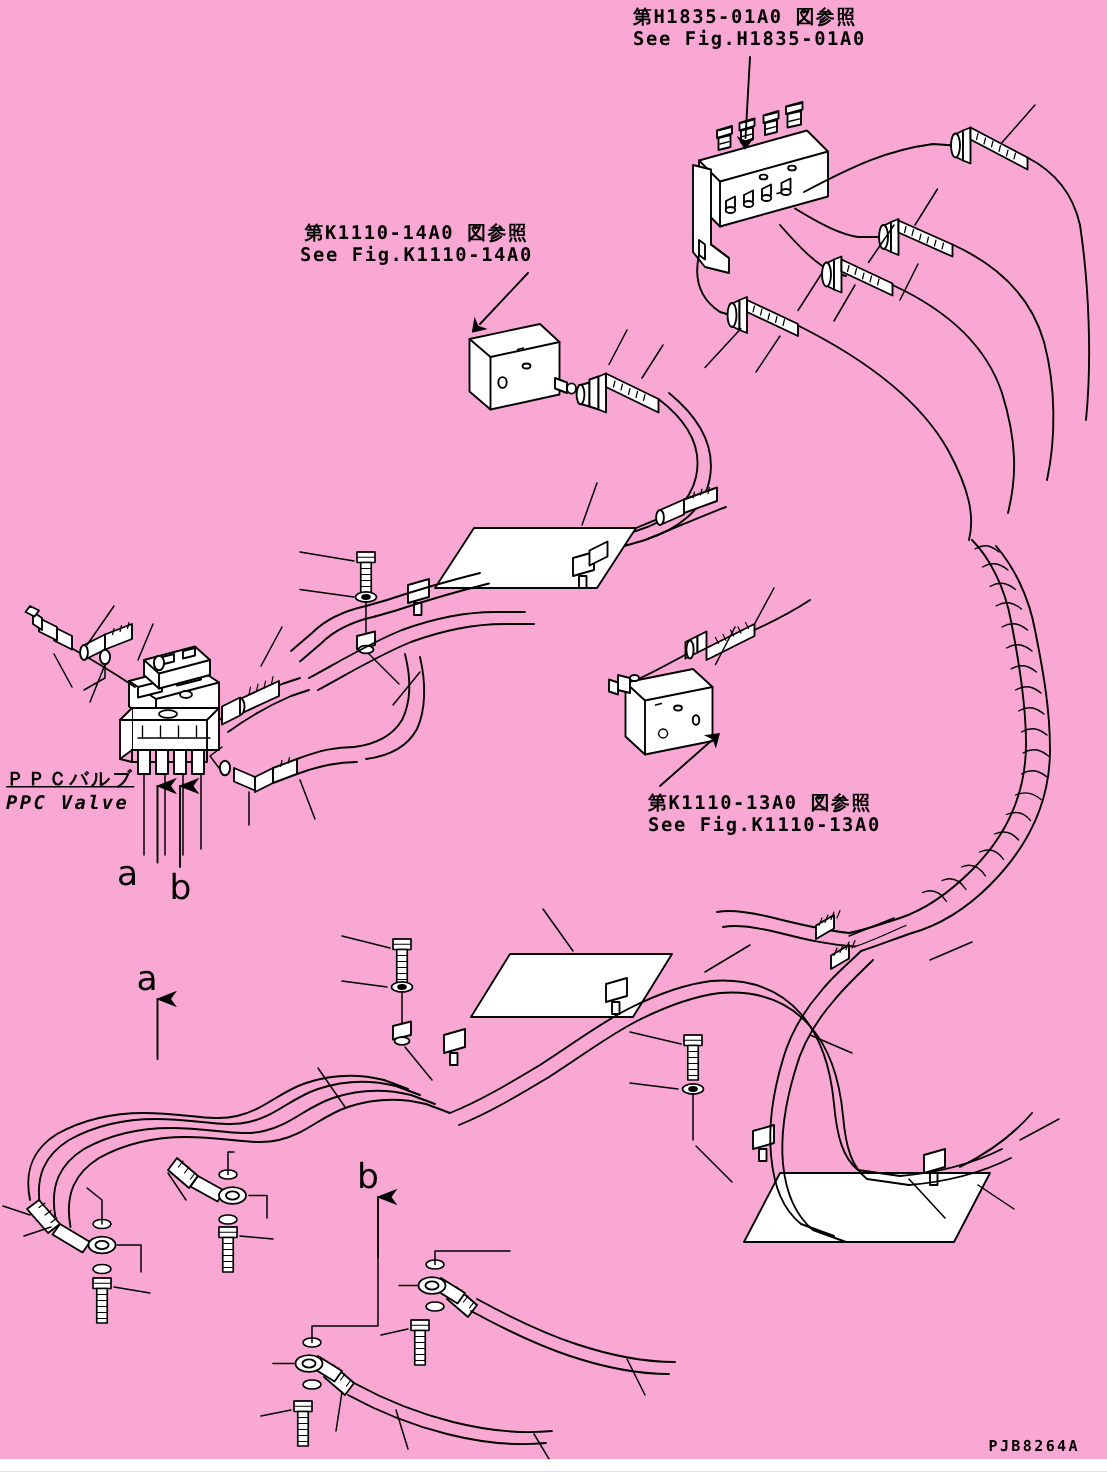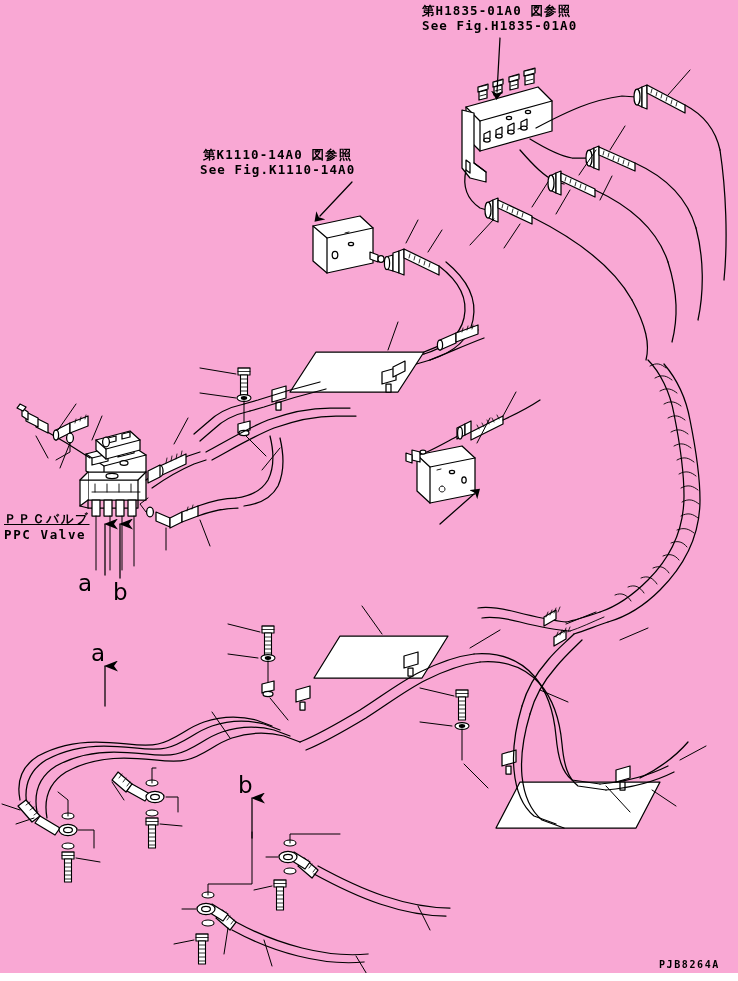--- a/index.html
+++ b/index.html
@@ -30,21 +30,21 @@
   .ref-label .en{display:block;letter-spacing:1.1px;}
   .valve-label{
     position:absolute;
     font-family:"DejaVu Sans Mono","Liberation Mono",monospace;
     font-size:12.5px;
     line-height:16px;
     font-weight:bold;
     white-space:nowrap;
   }
   .valve-label .jp{display:block;letter-spacing:1.6px;text-decoration:underline;}
-  .valve-label .en{display:block;letter-spacing:1.6px;}
+  .valve-label .en{display:block;letter-spacing:1.6px;font-style:italic;}
   .sect-letter{
     position:absolute;
     font-family:"DejaVu Sans","Liberation Sans",sans-serif;
     font-size:23px;
     font-weight:400;
     line-height:23px;
   }
   .drawing-no{
     position:absolute;
     font-family:"DejaVu Sans Mono","Liberation Mono",monospace;
@@ -617,20 +617,24 @@
   <div class="ref-label" style="left:422px; top:3px;">
     <span class="jp">第H1835-01A0 図参照</span>
     <span class="en">See Fig.H1835-01A0</span>
   </div>
 
   <div class="ref-label" style="left:200px; top:147px;text-align:center;">
     <span class="jp">第K1110-14A0 図参照</span>
     <span class="en">See Fig.K1110-14A0</span>
   </div>
 
+  <div class="ref-label" style="left:432px; top:527px;">
+    <span class="jp">第K1110-13A0 図参照</span>
+    <span class="en">See Fig.K1110-13A0</span>
+  </div>
 
   <div class="valve-label" style="left:4px; top:511px;">
     <span class="jp">ＰＰＣバルブ</span>
     <span class="en">PPC Valve</span>
   </div>
 
   <div class="sect-letter" style="left:78px; top:572px;">a</div>
   <div class="sect-letter" style="left:113px; top:581px;">b</div>
   <div class="sect-letter" style="left:91px; top:642px;">a</div>
   <div class="sect-letter" style="left:238px; top:774px;">b</div>

